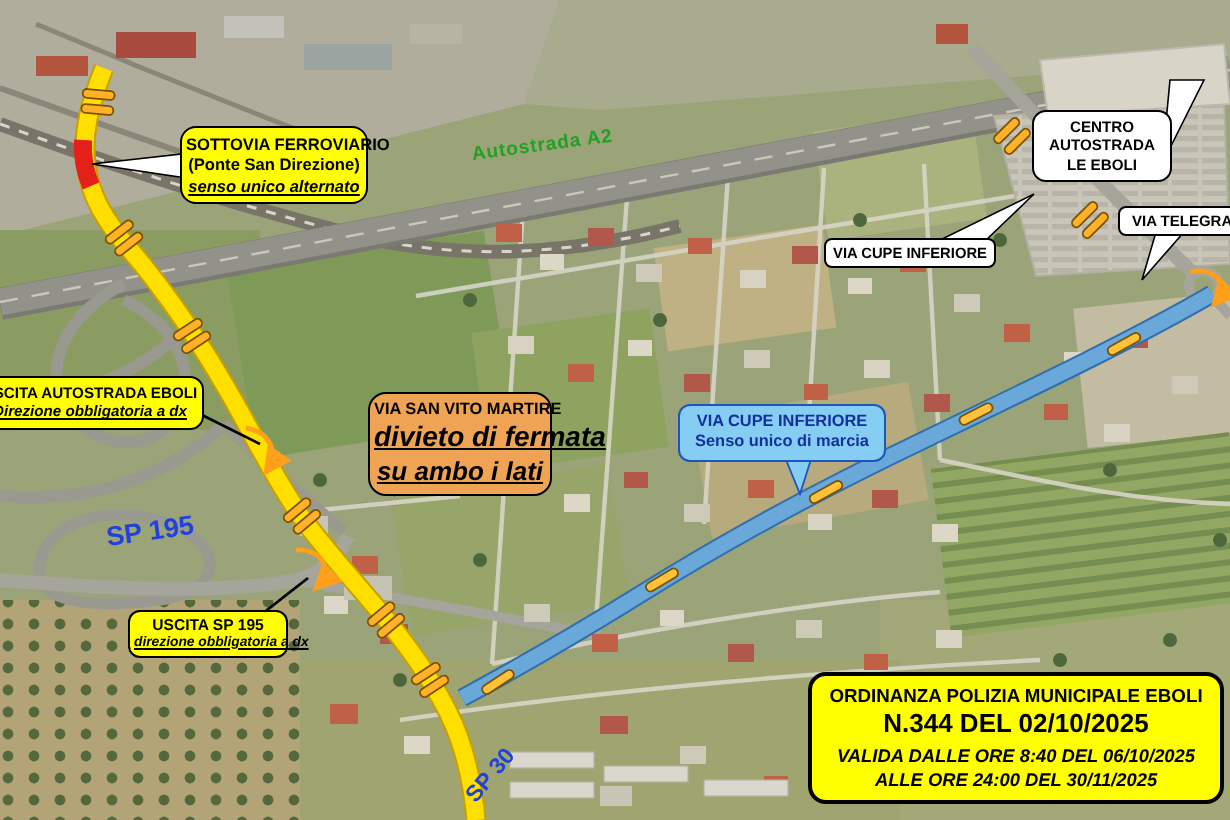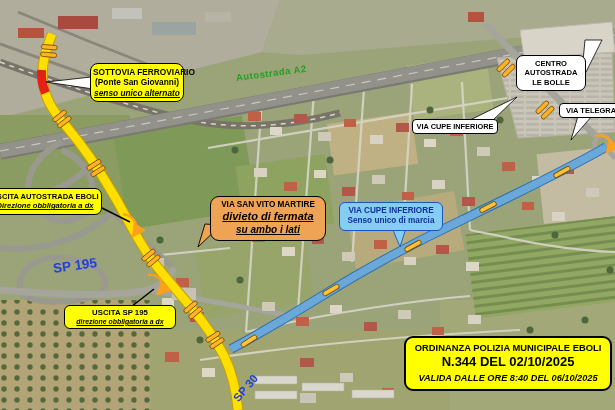--- a/index.html
+++ b/index.html
@@ -19,23 +19,23 @@
   .bi{font-weight:bold;font-style:italic;text-decoration:underline;}
   .white{background:#ffffff;border-radius:4px;border-width:1.3px;}
   .orange{background:#eea355;border-radius:9px;}
   .bluebox{background:#86cdf3;border:1.6px solid #1a55c0;color:#13309d;border-radius:6px;}
   .roadlabel{position:absolute;z-index:5;font-weight:bold;white-space:nowrap;}
   #co-sottovia{left:90px;top:63px;width:94px;font-size:8.3px;}
   #co-centro{left:516px;top:7px;width:70px;font-size:7.6px;border-radius:7px;margin-top:48px;}
   #co-cupe-name{left:412px;top:119px;width:86px;font-size:7.4px;padding:2px 0;}
   #co-telegrafo{left:559px;top:103px;width:95px;font-size:7.5px;padding:2px 6px;text-align:left;}
   #co-uscita-auto{left:-12px;top:188px;width:114px;font-size:7.6px;border-radius:7px;}
-  #co-sanvito{left:210px;top:196px;width:116px;font-size:8.2px;}
+  #co-sanvito{left:184px;top:196px;width:92px;font-size:8.2px;}
   #co-cupe-blue{left:339px;top:202px;width:104px;font-size:8.2px;}
-  #co-uscita-sp195{left:64px;top:305px;width:112px;font-size:7.8px;border-radius:6px;padding:2px 2px;}
+  #co-uscita-sp195{left:64px;top:305px;width:80px;font-size:7.8px;border-radius:6px;padding:2px 2px;}
   #co-ordinanza{left:404px;top:336px;width:208px;border-width:2px;border-radius:9px;padding:4px 2px;}
   #co-ordinanza .l1{font-size:9.4px;font-weight:bold;}
   #co-ordinanza .l2{font-size:13px;font-weight:bold;}
   #co-ordinanza .sp{height:3px;}
   #co-ordinanza .l3,#co-ordinanza .l4{font-size:9.2px;font-weight:bold;font-style:italic;}
   #lbl-autostrada{left:236px;top:72px;font-size:9.5px;color:#23a023;letter-spacing:.5px;transform:rotate(-7.5deg);transform-origin:left center;}
   #lbl-sp195{left:53px;top:258px;font-size:13.5px;color:#2142d8;transform:rotate(-8deg);}
   #lbl-sp30{left:230px;top:382px;font-size:11.5px;color:#2142d8;transform:rotate(-50deg);}
   .small-italic{font-size:6.9px;}
 </style>
@@ -261,63 +261,64 @@
     <polygon points="578,116 592,116 571,140" fill="#ffffff" stroke="#000" stroke-width="0.8"></polygon>
     <polygon points="205,224 221,225 198,247" fill="#eea355" stroke="#000" stroke-width="0.9"></polygon>
     <polygon points="391,225 407,225 400,247" fill="#86cdf3" stroke="#1a55c0" stroke-width="0.9"></polygon>
     <path d="M98,206 L130,222" stroke="#000" stroke-width="1.4"></path>
     <path d="M122,314 L154,289" stroke="#000" stroke-width="1.4"></path>
   </g>
 </svg>
 
 <div class="callout" id="co-sottovia">
   <div class="b">SOTTOVIA FERROVIARIO</div>
-  <div class="b">(Ponte San Giovanni)</div>
+  <div class="b">(Ponte San Direzione)</div>
   <div class="bi">senso unico alternato</div>
 </div>
 
 <div class="callout white" id="co-centro">
   <div class="b">CENTRO</div>
   <div class="b">AUTOSTRADA</div>
-  <div class="b">LE BOLLE</div>
+  <div class="b">LE EBOLI</div>
 </div>
 
 <div class="callout white" id="co-cupe-name">
   <div class="b">VIA CUPE INFERIORE</div>
 </div>
 
 <div class="callout white" id="co-telegrafo">
   <div class="b">VIA TELEGRAFO</div>
 </div>
 
 <div class="callout" id="co-uscita-auto">
   <div class="b">USCITA AUTOSTRADA EBOLI</div>
   <div class="bi">Direzione obbligatoria a dx</div>
 </div>
 
 <div class="callout orange" id="co-sanvito">
   <div class="b">VIA SAN VITO MARTIRE</div>
-  <div class="bi" style="font-size:11px">divieto di fermata</div>
-  <div class="bi" style="font-size:10px">su ambo i lati</div>
+  <div class="bi" style="font-size:14px">divieto di fermata</div>
+  <div class="bi" style="font-size:13px">su ambo i lati</div>
 </div>
 
 <div class="callout bluebox" id="co-cupe-blue">
   <div class="b">VIA CUPE INFERIORE</div>
   <div class="b">Senso unico di marcia</div>
 </div>
 
 <div class="callout" id="co-uscita-sp195">
   <div class="b">USCITA SP 195</div>
   <div class="bi small-italic">direzione obbligatoria a dx</div>
 </div>
 
 <div class="callout" id="co-ordinanza">
   <div class="l1">ORDINANZA POLIZIA MUNICIPALE EBOLI</div>
   <div class="l2">N.344 DEL 02/10/2025</div>
   <div class="sp"></div>
   <div class="l3">VALIDA DALLE ORE 8:40 DEL 06/10/2025</div>
+  <div class="l4">ALLE ORE 24:00 DEL 30/11/2025</div>
 </div>
 
 <div class="roadlabel" id="lbl-autostrada">Autostrada A2</div>
 <div class="roadlabel" id="lbl-sp195">SP 195</div>
 <div class="roadlabel" id="lbl-sp30">SP 30</div>
 
 </div>
 
 </body></html>

